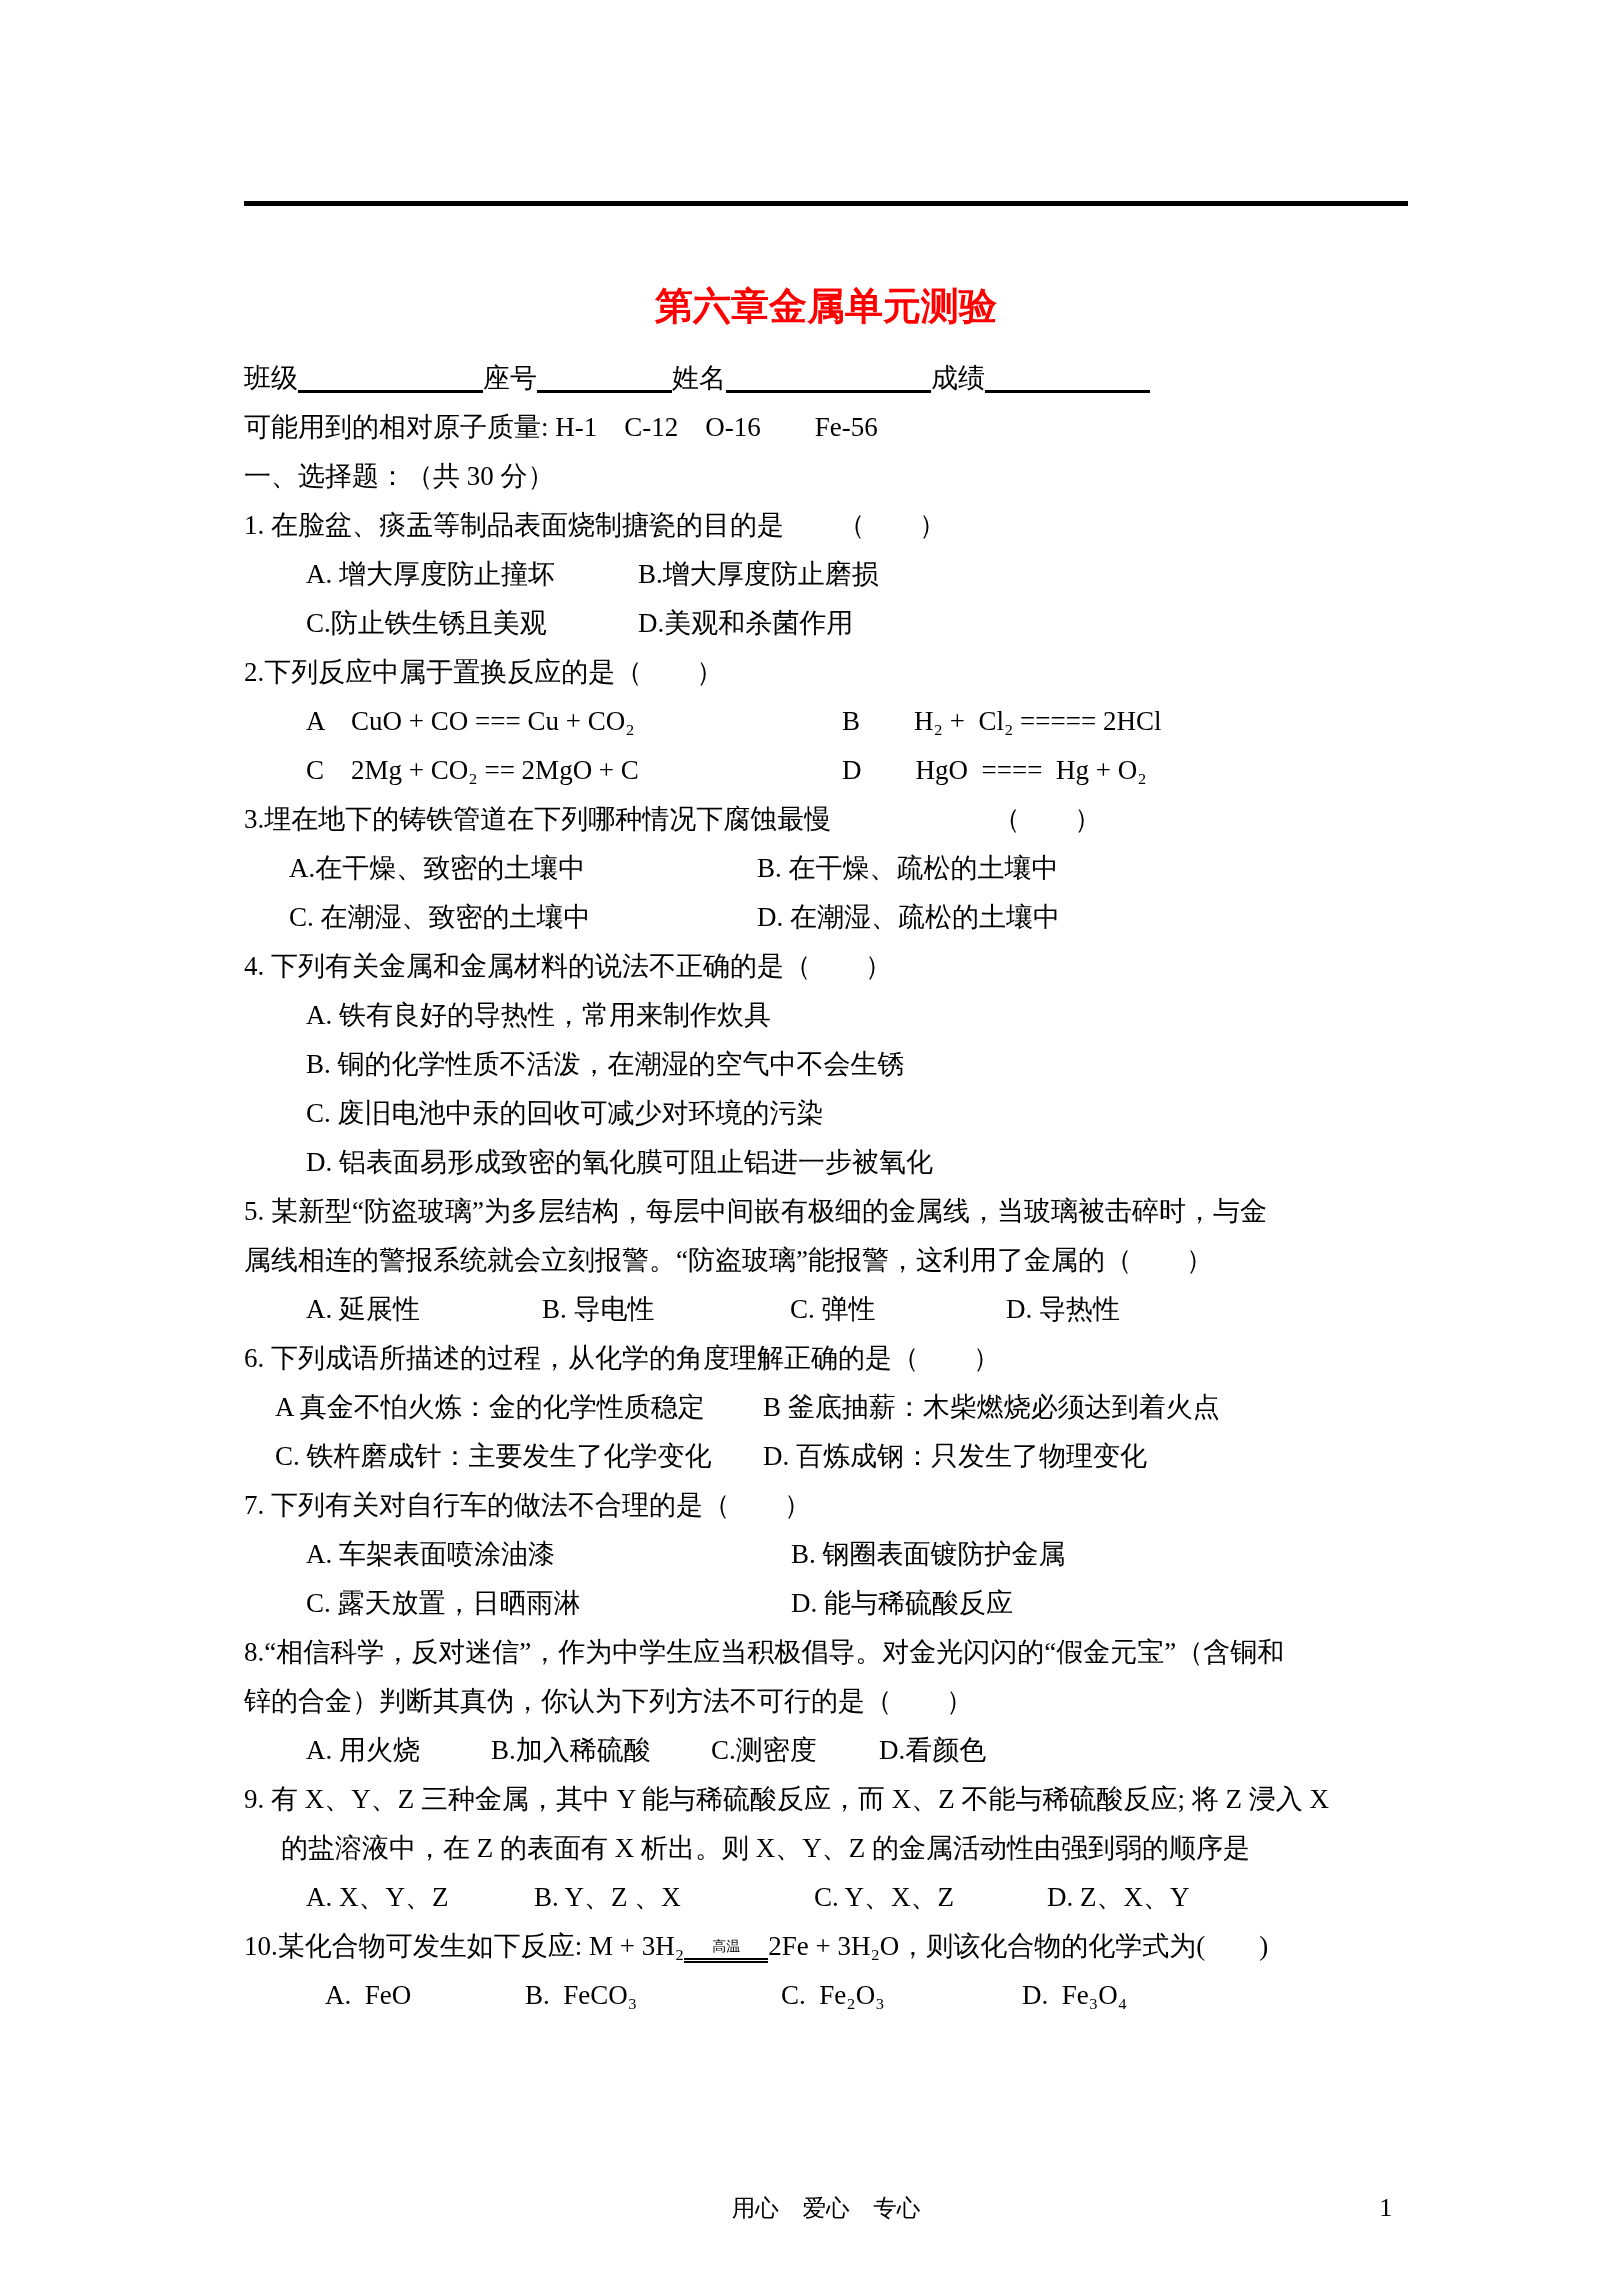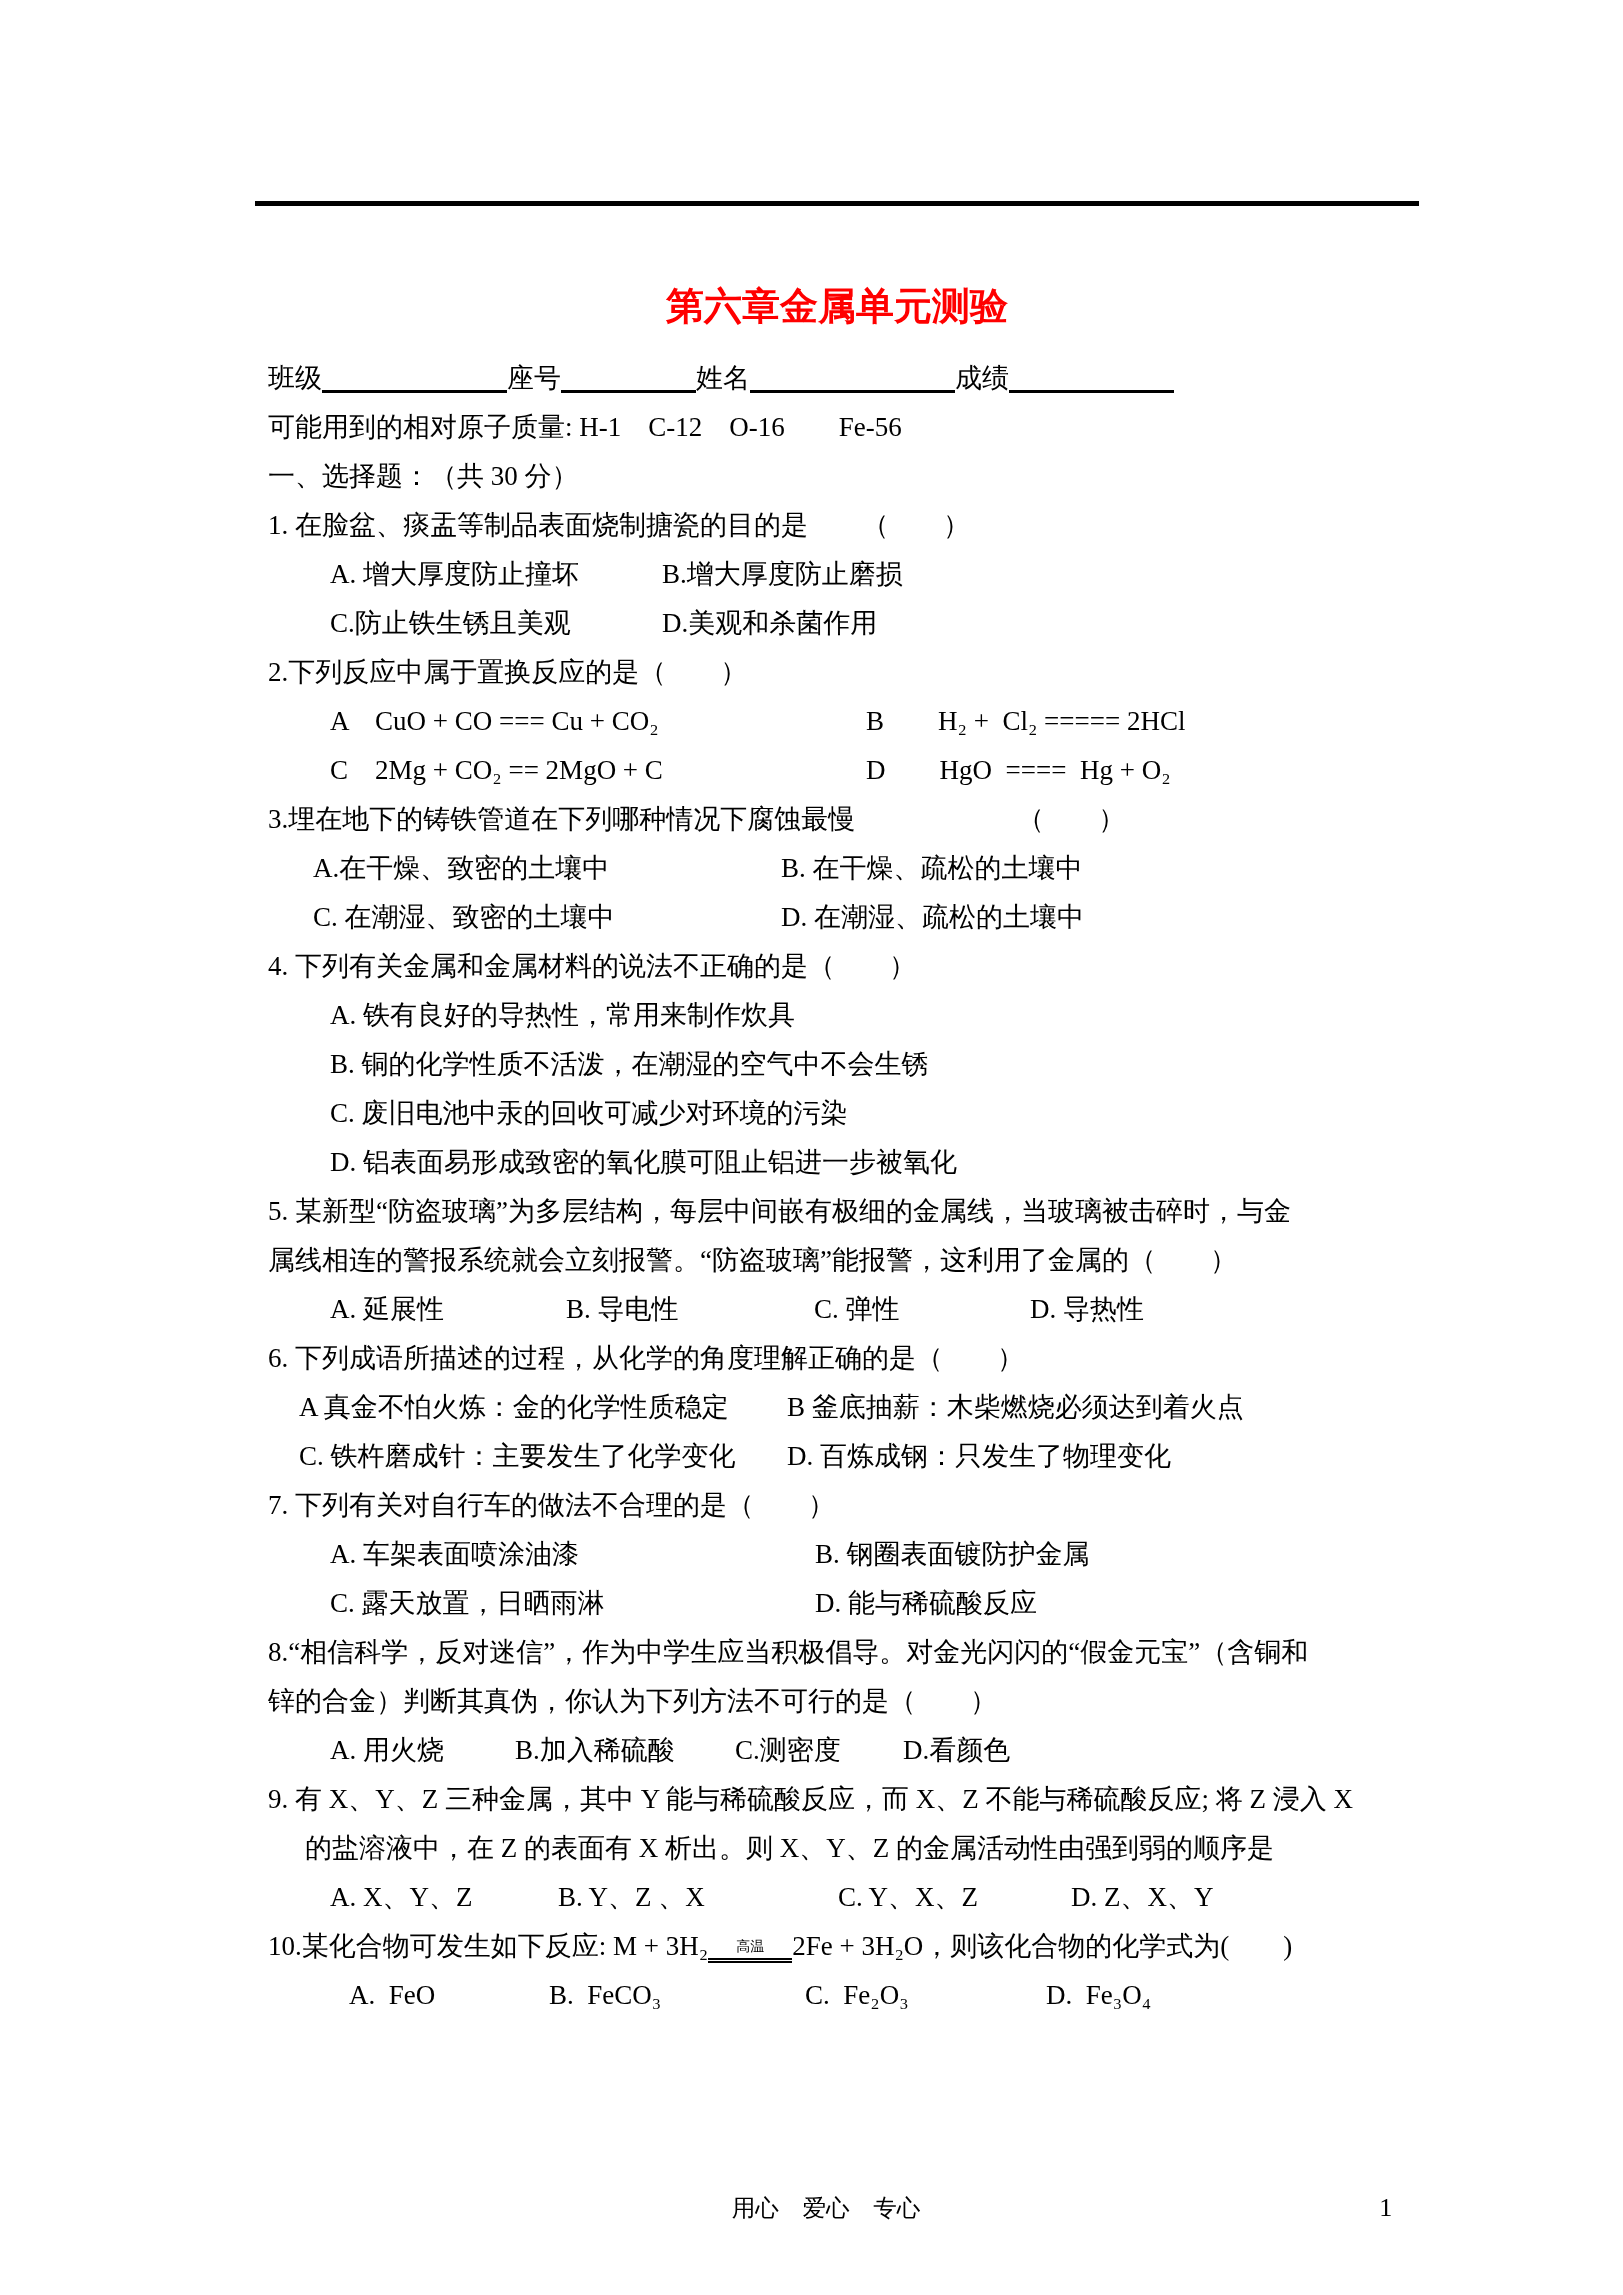--- a/index.html
+++ b/index.html
@@ -2,27 +2,27 @@
 <html style="font-size:9px"><head>
 <meta charset="utf-8">
 <style>
   * { margin:0; padding:0; box-sizing:border-box; }
   html,body { background:#ffffff; }
   body {
     width:1623px; height:2295px; position:relative;
     font-family:"Liberation Serif","DejaVu Serif",serif;
     color:#000000;
   }
-  .content { position:absolute; left:255px; top:201px; width:1164px; }
+  .content { position:absolute; left:244px; top:201px; width:1164px; }
   .top-rule { height:5px; background:#000000; }
   .title {
     margin-top:80px; text-align:center; color:#FF0000;
     font-size:38px; font-weight:bold; line-height:40px; white-space:pre;
   }
-  .doc { margin-top:28px;margin-left:13px; }
+  .doc { margin-top:28px; }
   .line { height:49px; line-height:49px; font-size:27px; white-space:pre; }
   .opt-row { display:flex; }
   .opt-row span { display:inline-block; white-space:pre; }
   
   .ind55  { padding-left:31px; }
   .ind66  { padding-left:37px; }
   .ind81  { padding-left:45px; }
   .ind110 { padding-left:62px; }
   .ind145 { padding-left:81px; }
   

